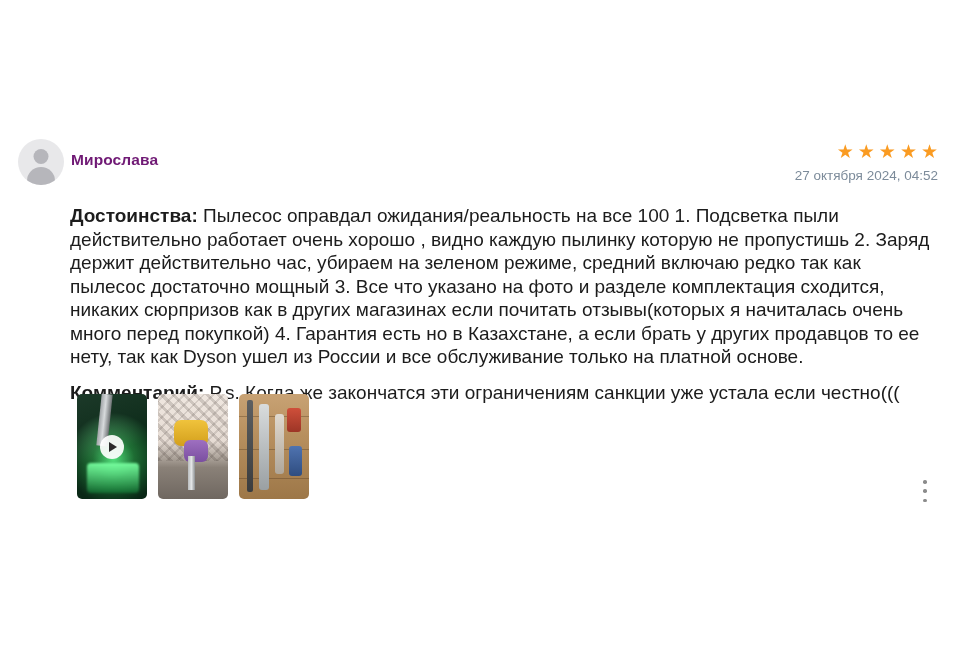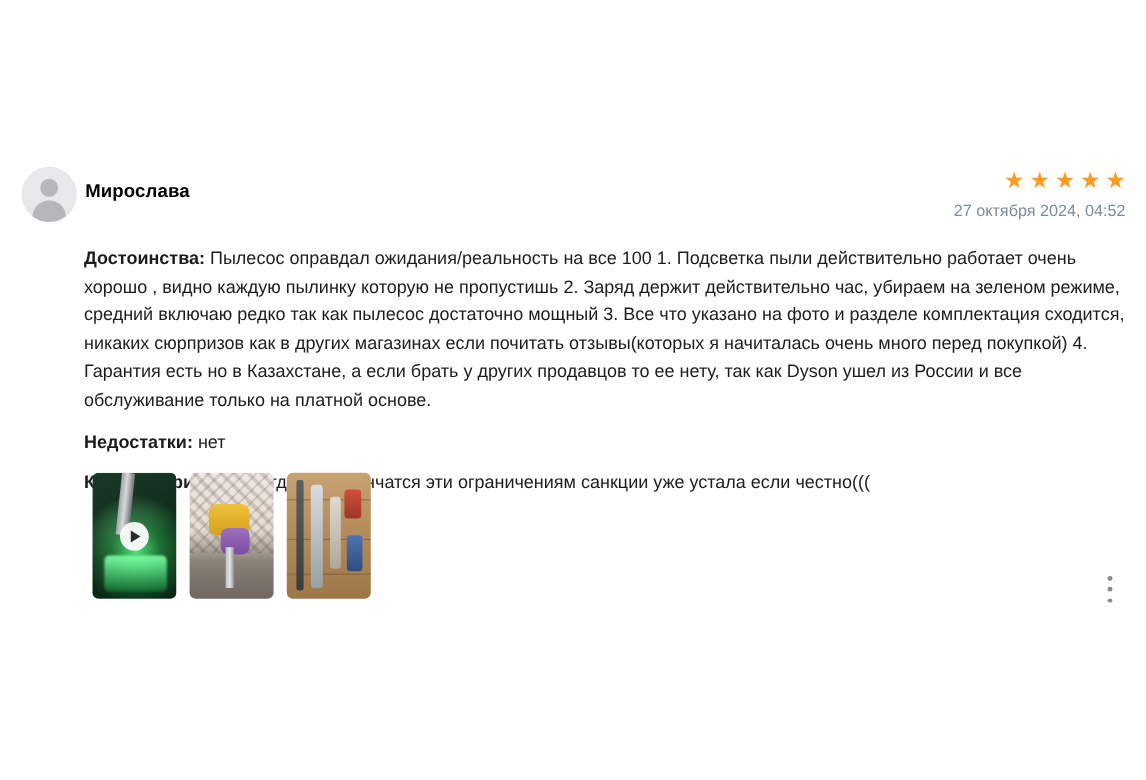--- a/index.html
+++ b/index.html
@@ -63,21 +63,21 @@
     border-radius: 14px 14px 0 0;
     background: #b6b6bb;
   }
 
   .author-name {
     position: absolute;
     left: 53px;
     top: 12px;
     font-size: 15.5px;
     font-weight: bold;
-    color: #000000;
+    color: #701a75;
     letter-spacing: 0.1px;
   }
 
   .stars {
     position: absolute;
     right: 0;
     top: 3px;
     display: flex;
     gap: 4px;
   }
@@ -97,21 +97,21 @@
 
   
   .review-body {
     position: absolute;
     left: 70px;
     top: 204px;
     width: 868px;
   }
 
   .para {
-    font-size: 15px;
+    font-size: 19px;
     line-height: 23.5px;
     color: #1c1c1c;
     margin: 0 0 12px 0;
     text-align: left;
   }
   .para .lbl {
     font-weight: bold;
   }
   .para.small-gap {
     margin-bottom: 10px;
@@ -322,23 +322,20 @@
 
     <div class="review-date">27 октября 2024, 04:52</div>
   </div>
 
   <div class="review-body">
 
     <p class="para">
       <span class="lbl">Достоинства:</span><span> Пылесос оправдал ожидания/реальность на все 100 1. Подсветка пыли действительно работает очень хорошо , видно каждую пылинку которую не пропустишь 2. Заряд держит действительно час, убираем на зеленом режиме, средний включаю редко так как пылесос достаточно мощный 3. Все что указано на фото и разделе комплектация сходится, никаких сюрпризов как в других магазинах если почитать отзывы(которых я начиталась очень много перед покупкой) 4. Гарантия есть но в Казахстане, а если брать у других продавцов то ее нету, так как Dyson ушел из России и все обслуживание только на платной основе.</span>
     </p>
 
-    <p class="para small-gap">
-      <span class="lbl">Недостатки:</span><span> нет</span>
-    </p>
 
     <p class="para small-gap">
       <span class="lbl">Комментарий:</span><span> P.s. Когда же закончатся эти ограничениям санкции уже устала если честно(((</span>
     </p>
   </div>
 
   <div class="media-row">
 
     <div class="thumb thumb-1">
       <div class="stick"></div>

